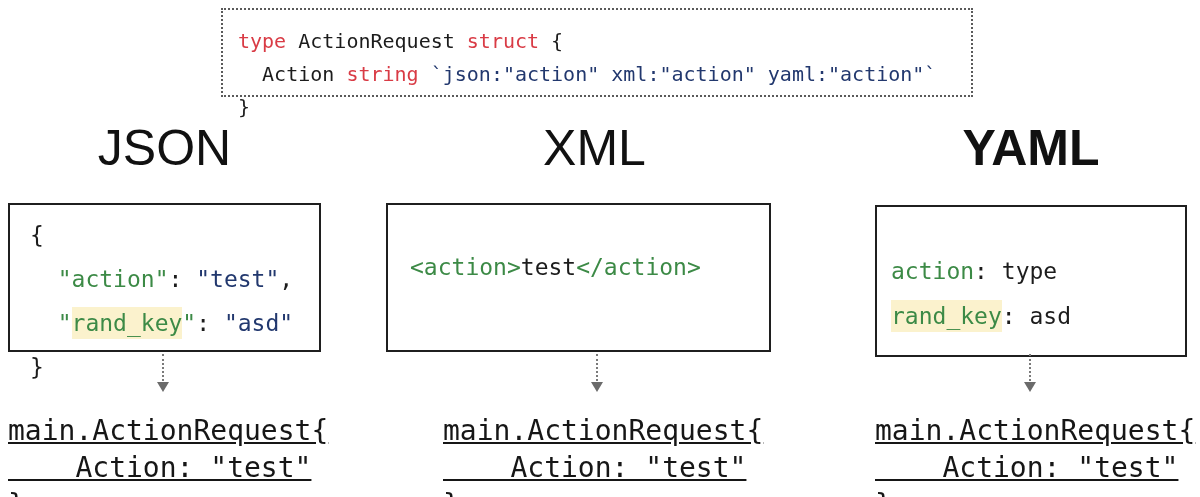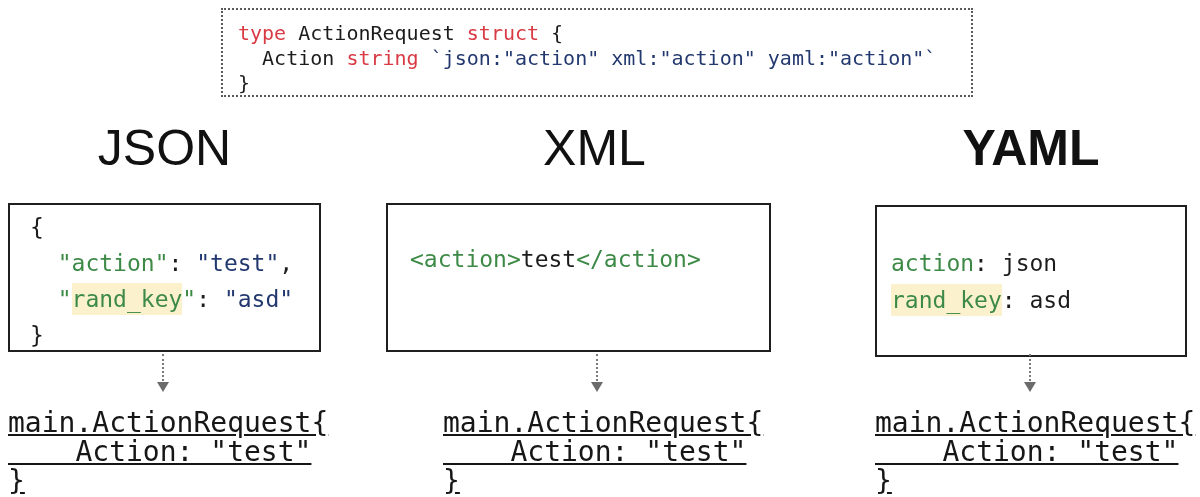--- a/index.html
+++ b/index.html
@@ -13,21 +13,21 @@
   }
   html,body{margin:0;padding:0;background:#fff;}
   .canvas{position:relative;width:1200px;height:497px;background:#fff;overflow:hidden;
           font-family:"DejaVu Sans Mono","Liberation Mono",monospace;color:var(--text);}
 
   
   .struct-box{position:absolute;left:221px;top:8px;width:752px;height:89px;
               border:2px dotted #5a5a5a;box-sizing:border-box;}
   .struct-code{padding:11px 0 0 15px;font-size:20px;line-height:25px;}
 
-  .ln{white-space:pre;}
+  .ln{white-space:pre;margin-top:8px;}
   .kw{color:var(--keyword);}
   .str{color:var(--string);}
   .key{color:var(--key);}
   .pl{color:var(--text);}
   .hl{background:var(--highlight);padding:3px 0;}
 
   
   .heading{position:absolute;top:122px;font-family:"Liberation Sans","DejaVu Sans",sans-serif;
            font-size:50px;line-height:52px;color:#111;text-align:center;font-weight:400;}
   .heading.h-json{left:8px;width:313px;}
@@ -87,21 +87,21 @@
   </div>
 
   <div class="fmt-box box-xml">
     <div class="box-code">
       <div class="ln"><span class="key">&lt;action&gt;</span><span class="pl">test</span><span class="key">&lt;/action&gt;</span></div>
     </div>
   </div>
 
   <div class="fmt-box box-yaml">
     <div class="box-code">
-      <div class="ln"><span class="key">action</span><span class="pl">: json</span></div>
+      <div class="ln"><span class="key">action</span><span class="pl">: type</span></div>
       <div class="ln"><span class="key hl">rand_key</span><span class="pl">: asd</span></div>
     </div>
   </div>
 
   <div class="arrow a-json">
     <div class="arrow-line"></div>
     <div class="arrow-head"></div>
   </div>
   <div class="arrow a-xml">
     <div class="arrow-line"></div>

